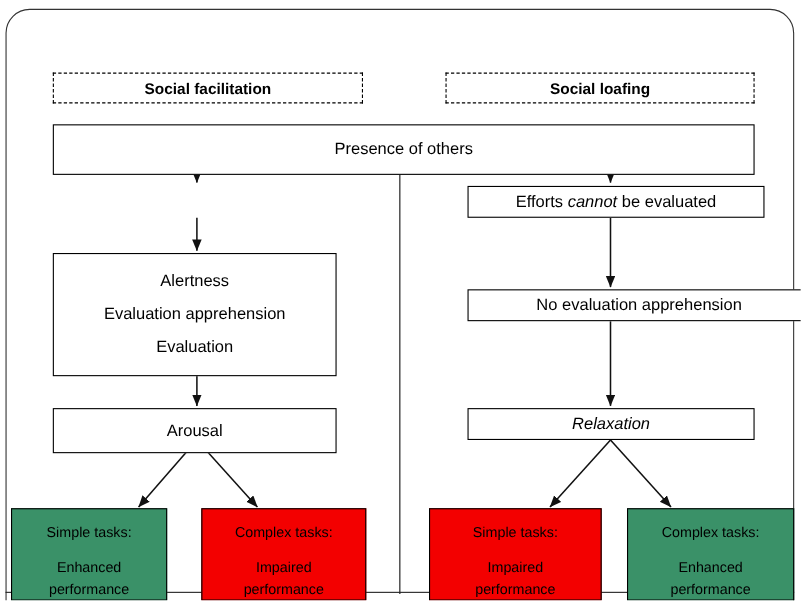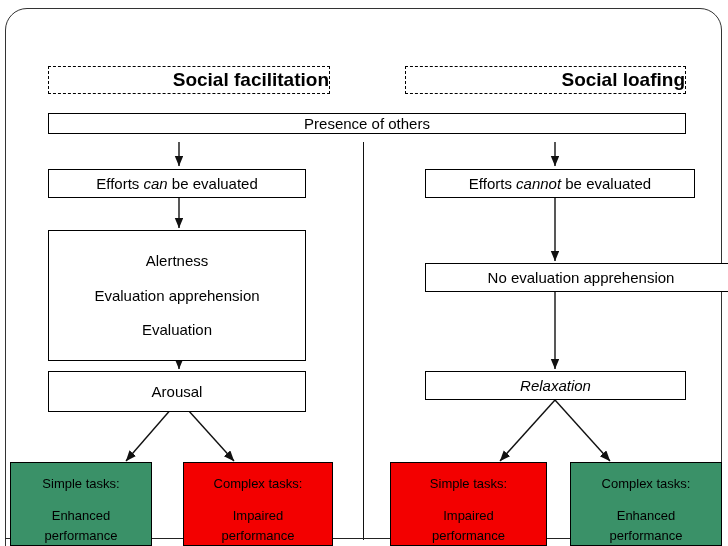--- a/index.html
+++ b/index.html
@@ -54,22 +54,21 @@
     flex-direction: column;
     align-items: center;
     justify-content: center;
     text-align: center;
     font-size: 15px;
     line-height: 1.45;
   }
   .box.dashed {
     border: 1.6px dashed #000000;
     font-weight: bold;
-    font-size: 19px;
-    align-items: flex-end;
+    font-size: 14px;
   }
   .box.multi {
     justify-content: space-evenly;
   }
   .box.colored {
     border: 1.5px solid #000000;
     font-size: 13px;
     line-height: 1.5;
     justify-content: flex-end;
     padding-top: 9px;
@@ -120,29 +119,26 @@
   </svg>
 
   <div class="box dashed" style="left:48px; top:66px; width:282px; height:28px;">
     <span>Social facilitation</span>
   </div>
 
   <div class="box dashed" style="left:405px; top:66px; width:281px; height:28px;">
     <span>Social loafing</span>
   </div>
 
-  <div class="box" style="left:48px; top:113px; width:638px; height:21px;">
+  <div class="box" style="left:48px; top:113px; width:638px; height:46px;">
     <span>Presence of others</span>
   </div>
 
-  <div class="box" style="left:48px; top:169px; width:258px; height:29px;">
-    <span><span>Efforts </span><span class="em">can</span><span> be evaluated</span></span>
-  </div>
 
-  <div class="box multi" style="left:48px; top:230px; width:258px; height:131px; padding:6px 0;">
+  <div class="box multi" style="left:48px; top:230px; width:258px; height:112px; padding:6px 0;">
     <span>Alertness</span>
     <span>Evaluation apprehension</span>
     <span>Evaluation</span>
   </div>
 
   <div class="box" style="left:48px; top:371px; width:258px; height:41px;">
     <span>Arousal</span>
   </div>
 
   <div class="box" style="left:425px; top:169px; width:270px; height:29px;">

